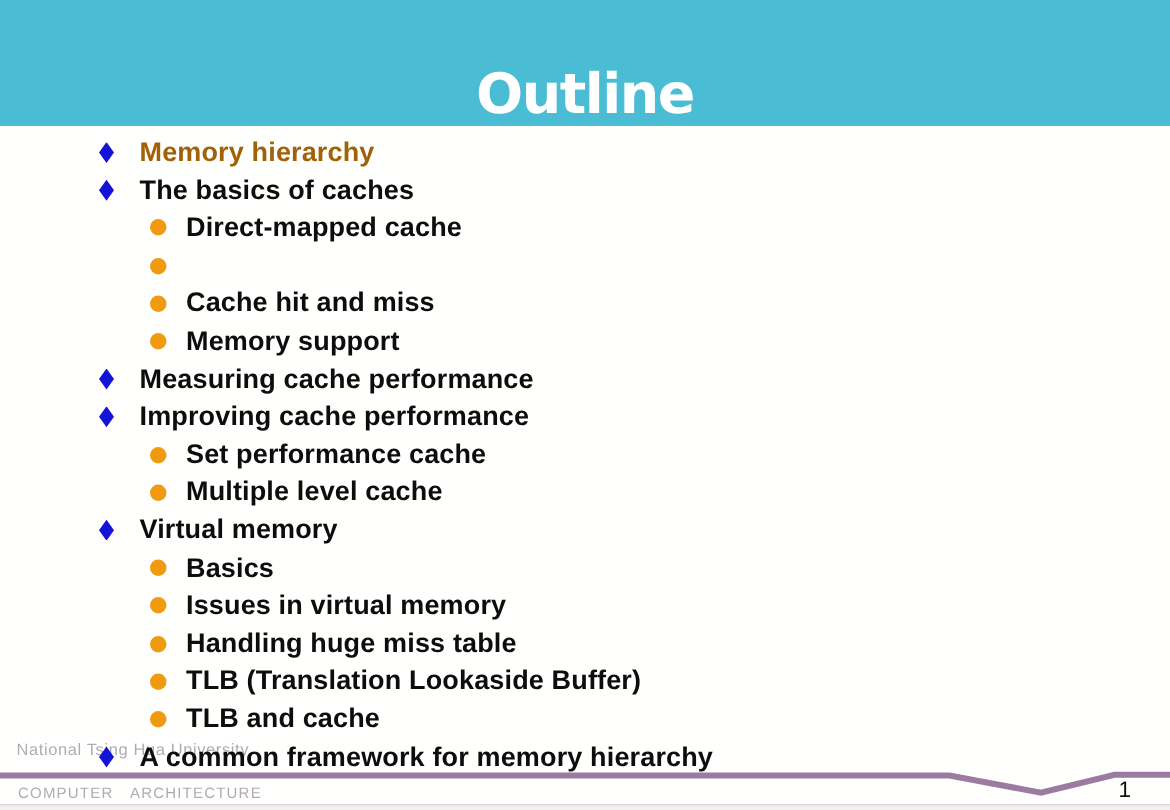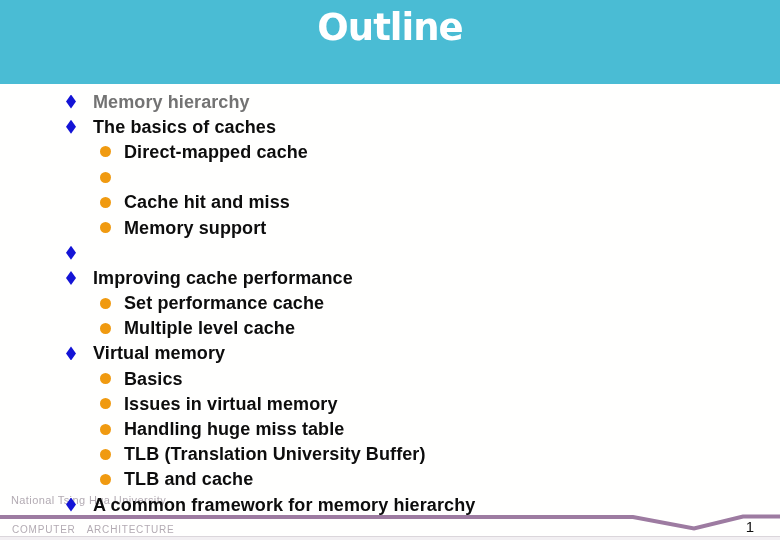--- a/index.html
+++ b/index.html
@@ -7,21 +7,21 @@
     width: 780px; height: 540px; overflow: hidden;
     font-family: "Liberation Sans", sans-serif;
     background: #fffffe;
   }
   .slide { position: relative; width: 780px; height: 540px; background: var(--slide-bg, #fffffe); }
 
   
   .header {
     position: absolute; left: 0; top: 0; width: 780px; height: 84px;
     background: var(--header-bg, #4abcd4);
-    display: flex; align-items: flex-start; justify-content: center;
+    display: flex; align-items: flex-end; justify-content: center;
   }
   .title {
     font-family: "DejaVu Sans", sans-serif;
     font-weight: bold; font-size: 37px; letter-spacing: -1px;
     color: var(--title-text, #ffffff);
     padding-top: 6px;
   }
 
   
   .content { position: absolute; left: 0; top: 89px; width: 780px; }
@@ -82,21 +82,21 @@
   </div>
 
   <div class="logo-name">National Tsing Hua University</div>
   <div class="logo-dept">
     <span>COMPUTER</span><span>ARCHITECTURE</span>
   </div>
 
   <div class="content" id="outline-list">
       <div class="row l1">
         <span class="bullet"></span>
-        <span class="txt" style="color: #737373;">Memory hierarchy</span>
+        <span class="txt" style="color: #a16207;">Memory hierarchy</span>
       </div>
       <div class="row l1">
         <span class="bullet"></span>
         <span class="txt">The basics of caches</span>
       </div>
       <div class="row l2">
         <span class="bullet"></span>
         <span class="txt">Direct-mapped cache</span>
       </div>
       <div class="row l2">
@@ -105,20 +105,21 @@
       <div class="row l2">
         <span class="bullet"></span>
         <span class="txt">Cache hit and miss</span>
       </div>
       <div class="row l2">
         <span class="bullet"></span>
         <span class="txt">Memory support</span>
       </div>
       <div class="row l1">
         <span class="bullet"></span>
+        <span class="txt">Measuring cache performance</span>
       </div>
       <div class="row l1">
         <span class="bullet"></span>
         <span class="txt">Improving cache performance</span>
       </div>
       <div class="row l2">
         <span class="bullet"></span>
         <span class="txt">Set performance cache</span>
       </div>
       <div class="row l2">
@@ -136,21 +137,21 @@
       <div class="row l2">
         <span class="bullet"></span>
         <span class="txt">Issues in virtual memory</span>
       </div>
       <div class="row l2">
         <span class="bullet"></span>
         <span class="txt">Handling huge miss table</span>
       </div>
       <div class="row l2">
         <span class="bullet"></span>
-        <span class="txt">TLB (Translation University Buffer)</span>
+        <span class="txt">TLB (Translation Lookaside Buffer)</span>
       </div>
       <div class="row l2">
         <span class="bullet"></span>
         <span class="txt">TLB and cache</span>
       </div>
       <div class="row l1">
         <span class="bullet"></span>
         <span class="txt">A common framework for memory hierarchy</span>
       </div>
     </div>

